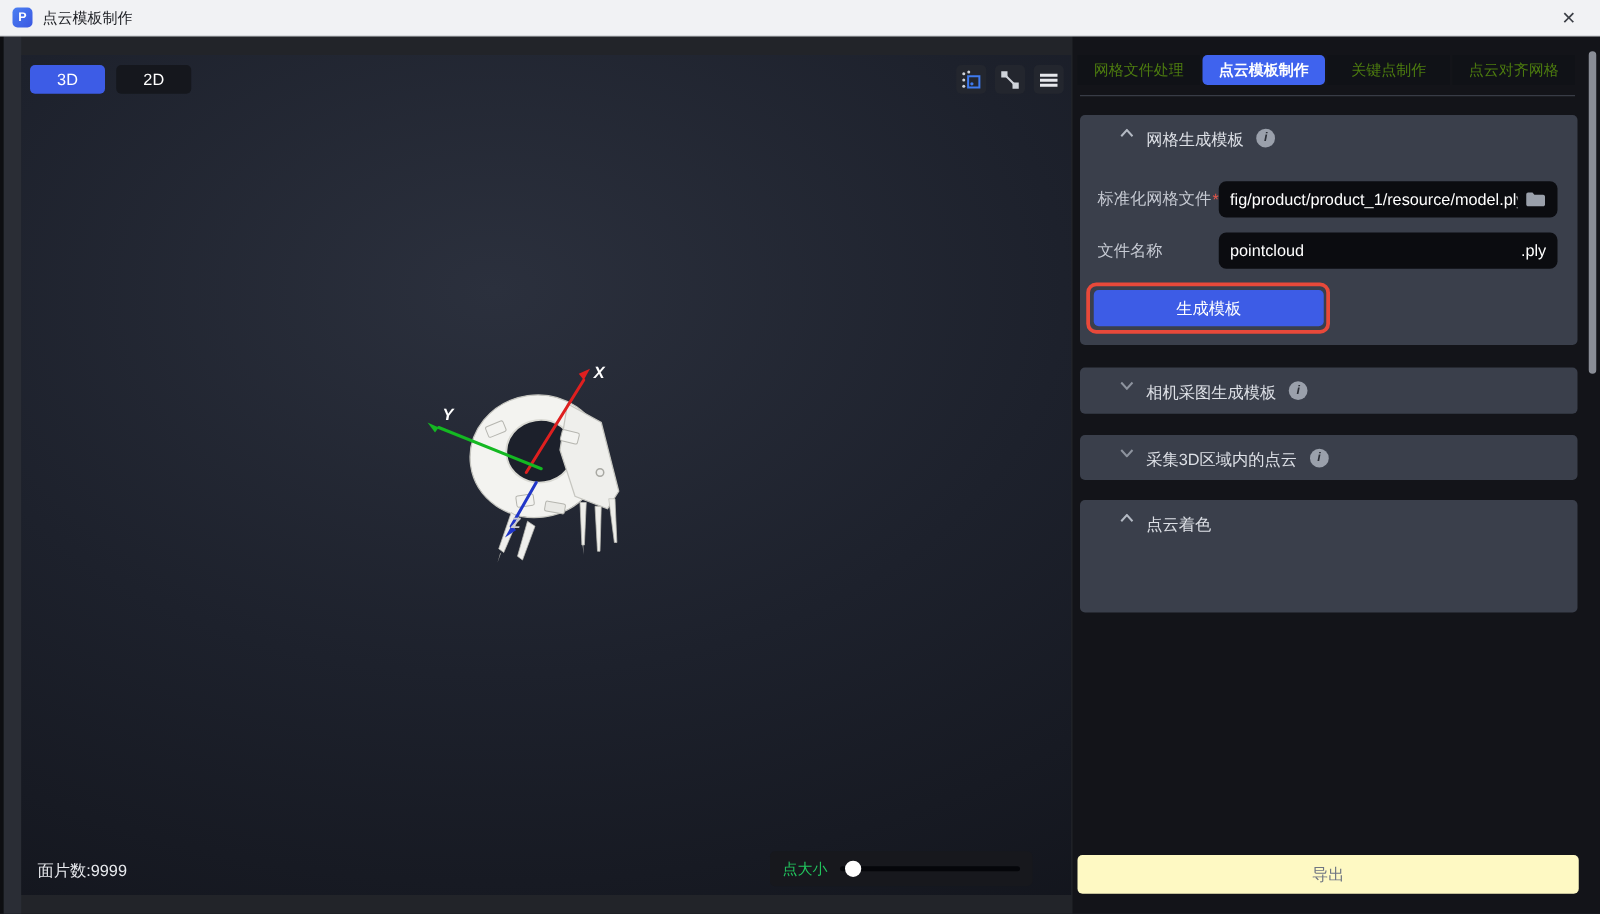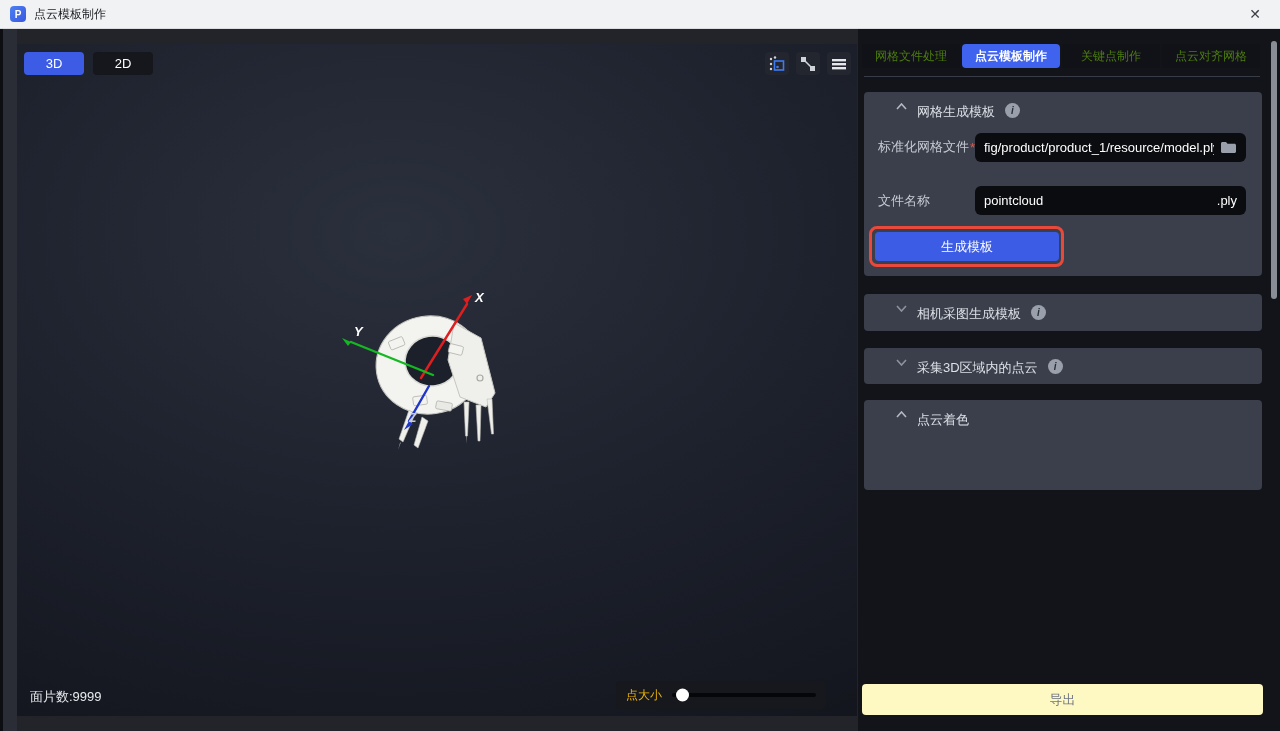--- a/index.html
+++ b/index.html
@@ -25,21 +25,21 @@
   .mode-btn { position:absolute; top:8px; width:60px; height:23px; border-radius:4px; font-size:13px;
               display:flex; align-items:center; justify-content:center; color:#fff; cursor:pointer;text-align:right; }
   .mode-3d { left:7px; background:#3d5ce6; }
   .mode-2d { left:76px; background:#15171d; }
   .vp-tools { position:absolute; top:8px; left:748px; display:flex; gap:7px; }
   .tool-btn { width:24px; height:23px; border-radius:4px; background:#23262e; display:flex; align-items:center; justify-content:center; cursor:pointer; }
   .scene { position:absolute; left:0; top:0; }
   .face-count { position:absolute; left:13px; top:644px; font-size:13px; color:#e8eaee; }
   .slider-box { position:absolute; left:599px; top:637px; width:210px; height:28px; background:#17181d;
                 border-radius:4px; display:flex; align-items:center; padding:0 10px; gap:10px; }
-  .slider-label { font-size:12px; color:#eab308; white-space:nowrap; }
+  .slider-label { font-size:12px; color:#22c55e; white-space:nowrap; }
   .slider-track { position:relative; flex:1; height:4px; background:#05060a; border-radius:2px; cursor:pointer; }
   .slider-thumb { position:absolute; left:4px; top:50%; transform:translate(0,-50%); width:13px; height:13px;
                   border-radius:50%; background:#fff; cursor:grab; }
 
   
   .right-panel { position:absolute; left:858px; top:0; right:0; bottom:0; background:#131419; }
   .tabs { position:absolute; left:4px; top:15px; width:398px; height:24px; display:flex; gap:2px; }
   .tab { flex:1; background:#101217; color:#4d7c0f; font-size:12px; display:flex; align-items:center;
          justify-content:center; cursor:pointer; white-space:nowrap; }
   .tab.active { background:#3f63ee; color:#fff; border-radius:4px; font-weight:bold; }
@@ -178,21 +178,21 @@
         <div class="card-header">
           <span class="chev">
             <svg width="11" height="7" viewBox="0 0 11 7">
                 <polyline points="1,6 5.5,1 10,6" fill="none" stroke="#b3b9c3" stroke-width="1.6"></polyline>
               </svg>
           </span>
           <span class="card-title">网格生成模板</span>
           <span class="info-icon">i</span>
         </div>
 
-        <div class="field-row" style="top:47px; height:16px;">
+        <div class="field-row" style="top:59px; height:16px;">
           <span class="field-label">标准化网格文件</span>
             <span class="req">*</span>
           <div class="input-box">
             <span class="input-text">fig/product/product_1/resource/model.ply</span>
             <span style="display:flex;">
               <svg width="17" height="13" viewBox="0 0 17 13">
                   <path d="M1 2.5 C1 1.7 1.7 1 2.5 1 L6 1 L7.5 2.7 L14.5 2.7 C15.3 2.7 16 3.4 16 4.2 L16 10.5 C16 11.3 15.3 12 14.5 12 L2.5 12 C1.7 12 1 11.3 1 10.5 Z" fill="#9aa0ab"></path>
                 </svg>
             </span>
           </div>

